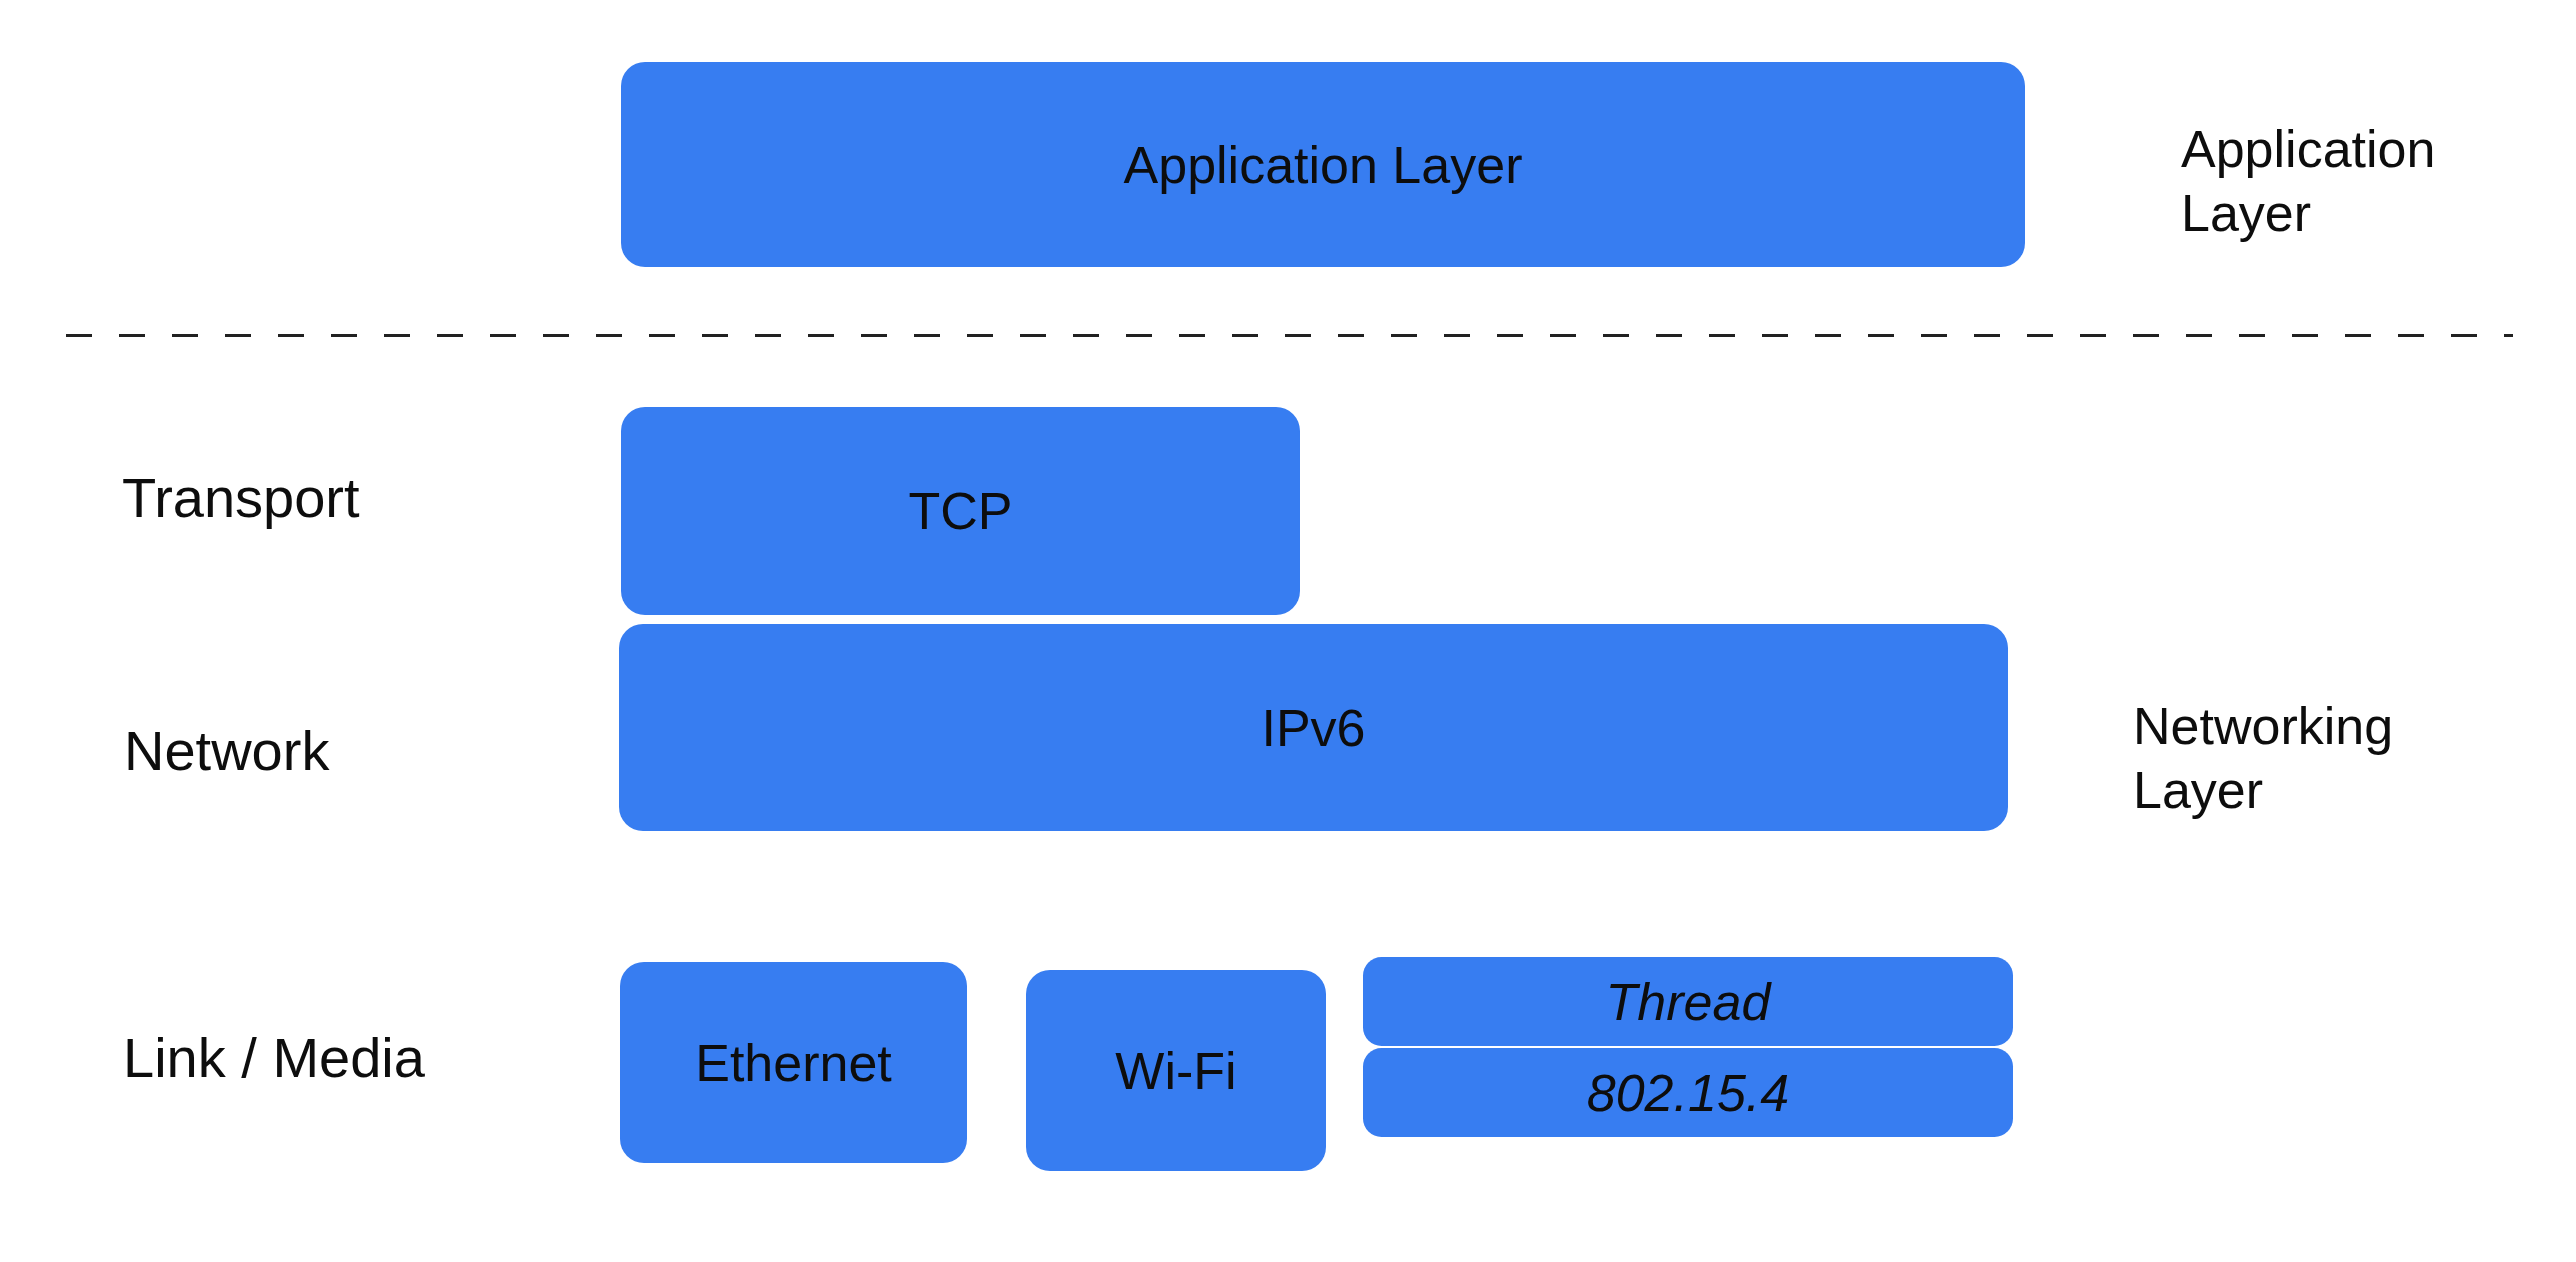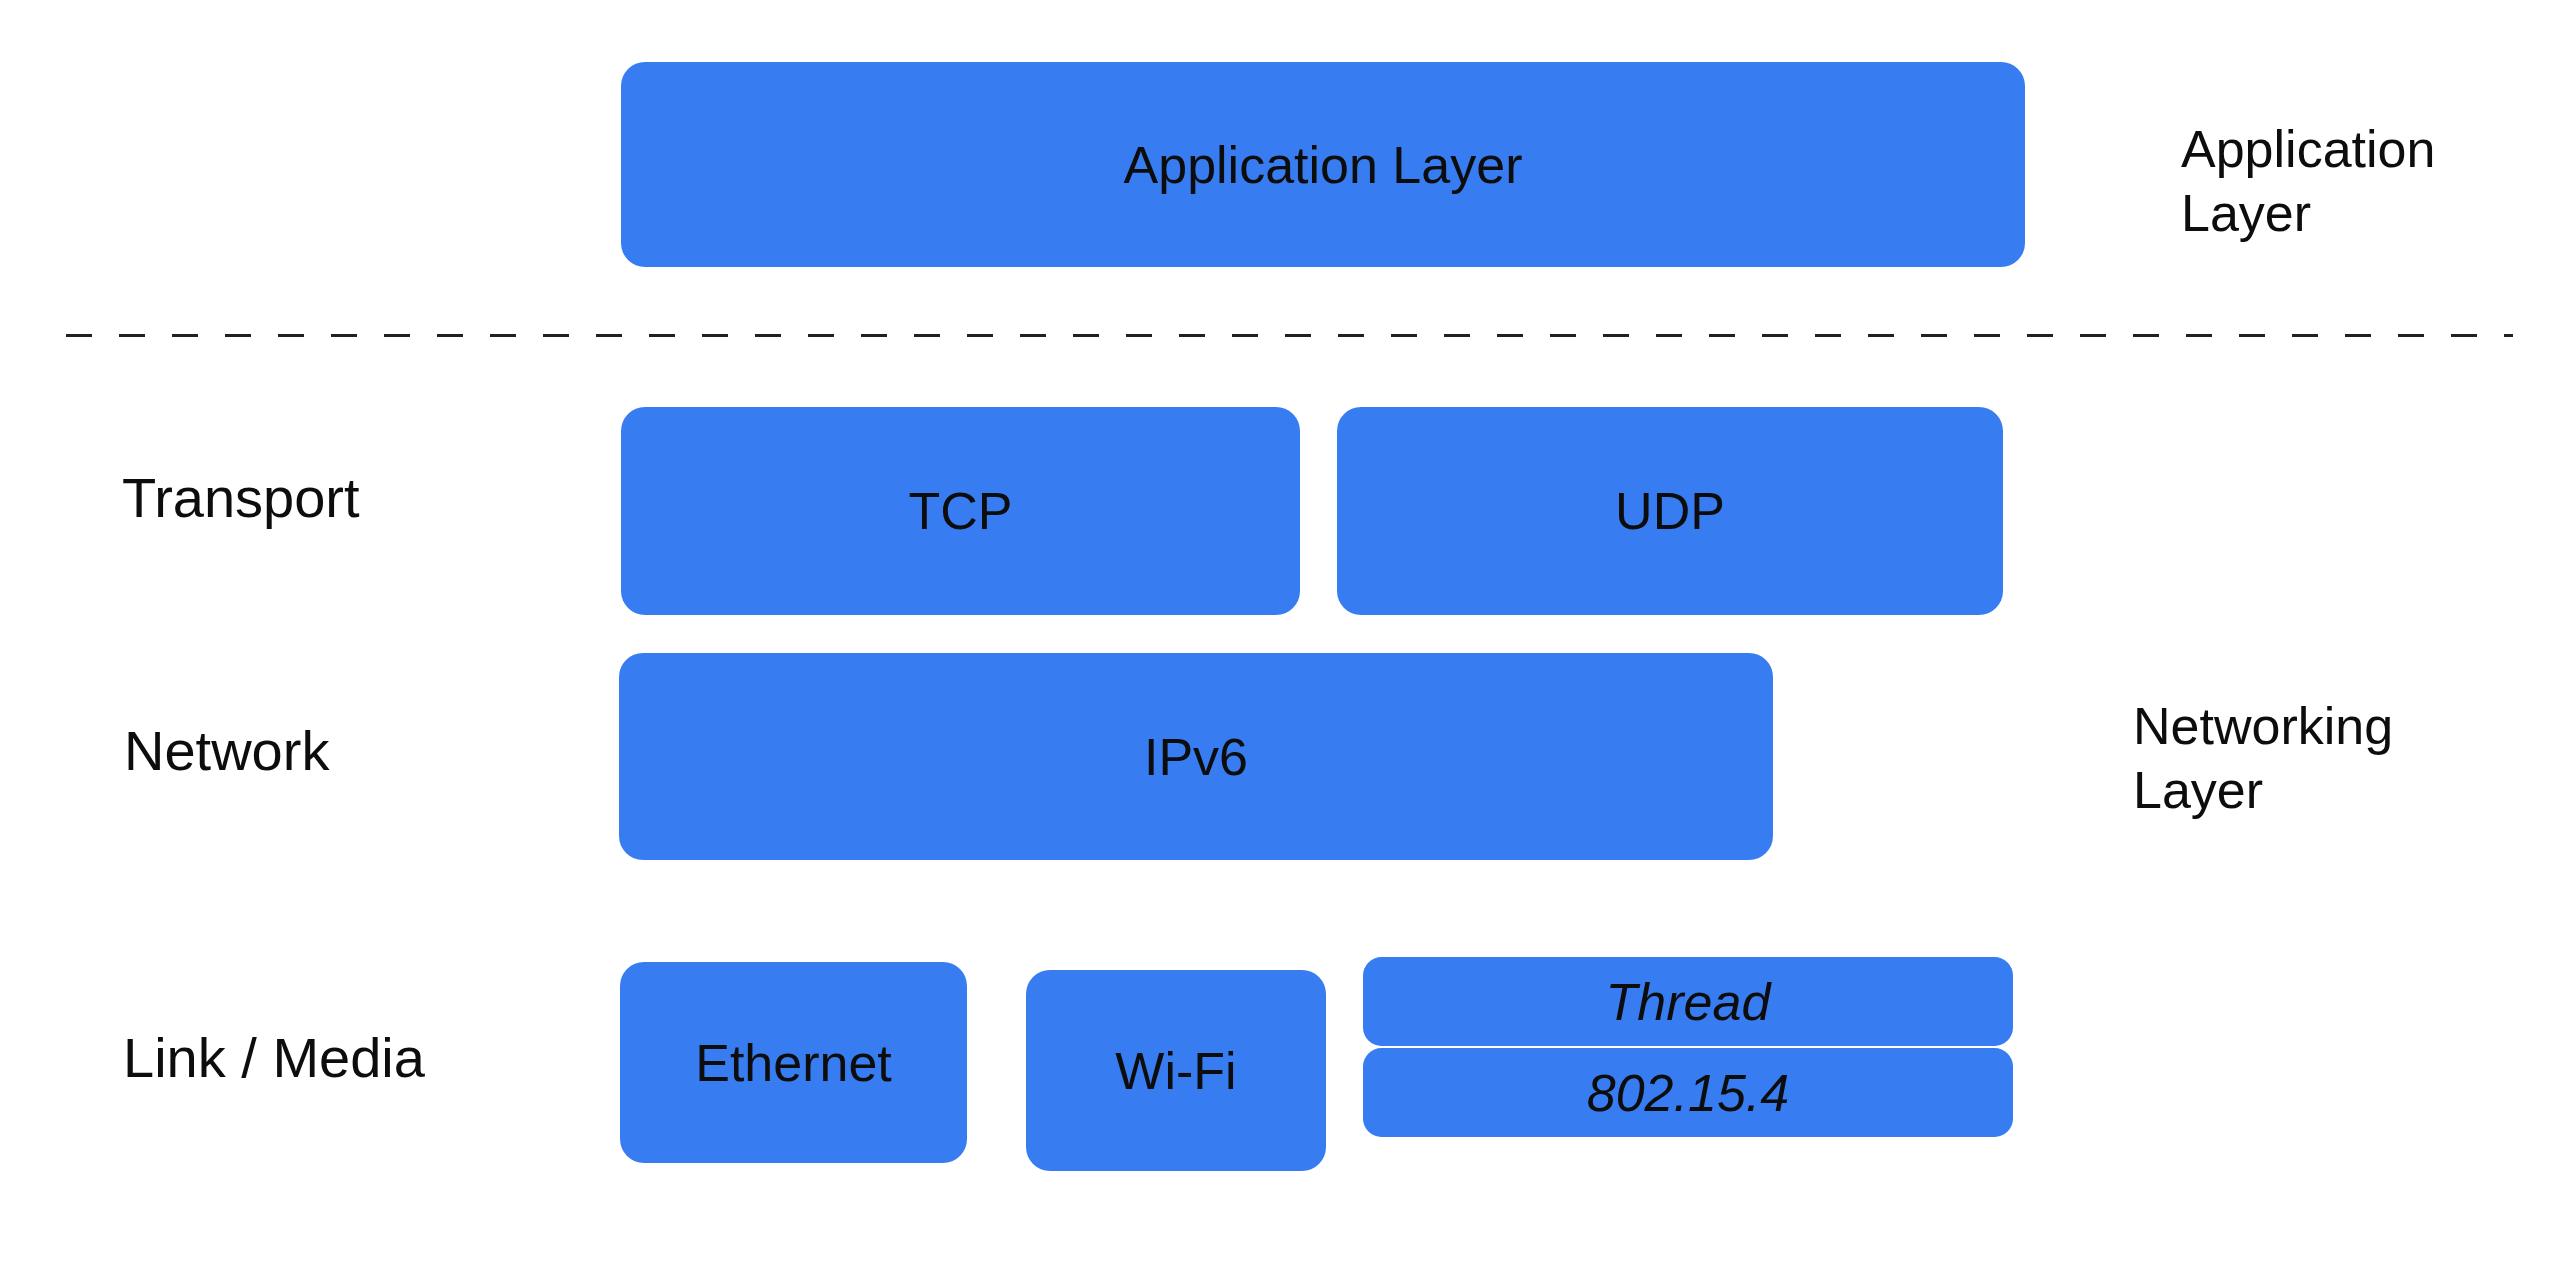--- a/index.html
+++ b/index.html
@@ -51,21 +51,21 @@
     top: 334px;
     width: 2447px;
     height: 3.1px;
     background: repeating-linear-gradient(to right, #212121 0px, #212121 26px, transparent 26px, transparent 53px);
   }
 
   
   .app-box      { left: 621px; top: 62px;  width: 1404px; height: 205px; }
   .tcp-box      { left: 621px; top: 407px;  width: 679px; height: 208px; }
   .udp-box      { left: 1337px; top: 407px;  width: 666px; height: 208px; }
-  .ipv6-box     { left: 619px; top: 653px; width: 1154px; height: 207px; text-align: right; }
+  .ipv6-box     { left: 619px; top: 624px; width: 1389px; height: 207px; text-align: right; }
   .ethernet-box { left: 620px; top: 962px; width: 347px;  height: 201px; }
   .wifi-box     { left: 1026px; top: 962px; width: 300px;  height: 201px; margin-top: 8px; }
   .thread-box   { left: 1363px; top: 957px; width: 650px; height: 89px; }
   .ieee-box     { left: 1363px; top: 1048px; width: 650px; height: 89px; }
 
   .transport-label { left: 122px; top: 470px; }
   .network-label   { left: 124px; top: 723px; }
   .link-label      { left: 123px; top: 1030px; }
 
   .app-side-label        { left: 2181px; top: 117px; }
@@ -80,23 +80,20 @@
     <span class="box-label">Application Layer</span>
   </div>
   <div class="side-label app-side-label">Application Layer</div>
 
   <div class="divider"></div>
 
   <div class="row-label transport-label">Transport</div>
   <div class="box tcp-box">
     <span class="box-label">TCP</span>
   </div>
-  <div class="box udp-box">
-    <span class="box-label">UDP</span>
-  </div>
 
   <div class="row-label network-label">Network</div>
   <div class="box ipv6-box">
     <span class="box-label">IPv6</span>
   </div>
   <div class="side-label networking-side-label">Networking Layer</div>
 
   <div class="row-label link-label">Link / Media</div>
   <div class="box ethernet-box">
     <span class="box-label">Ethernet</span>

